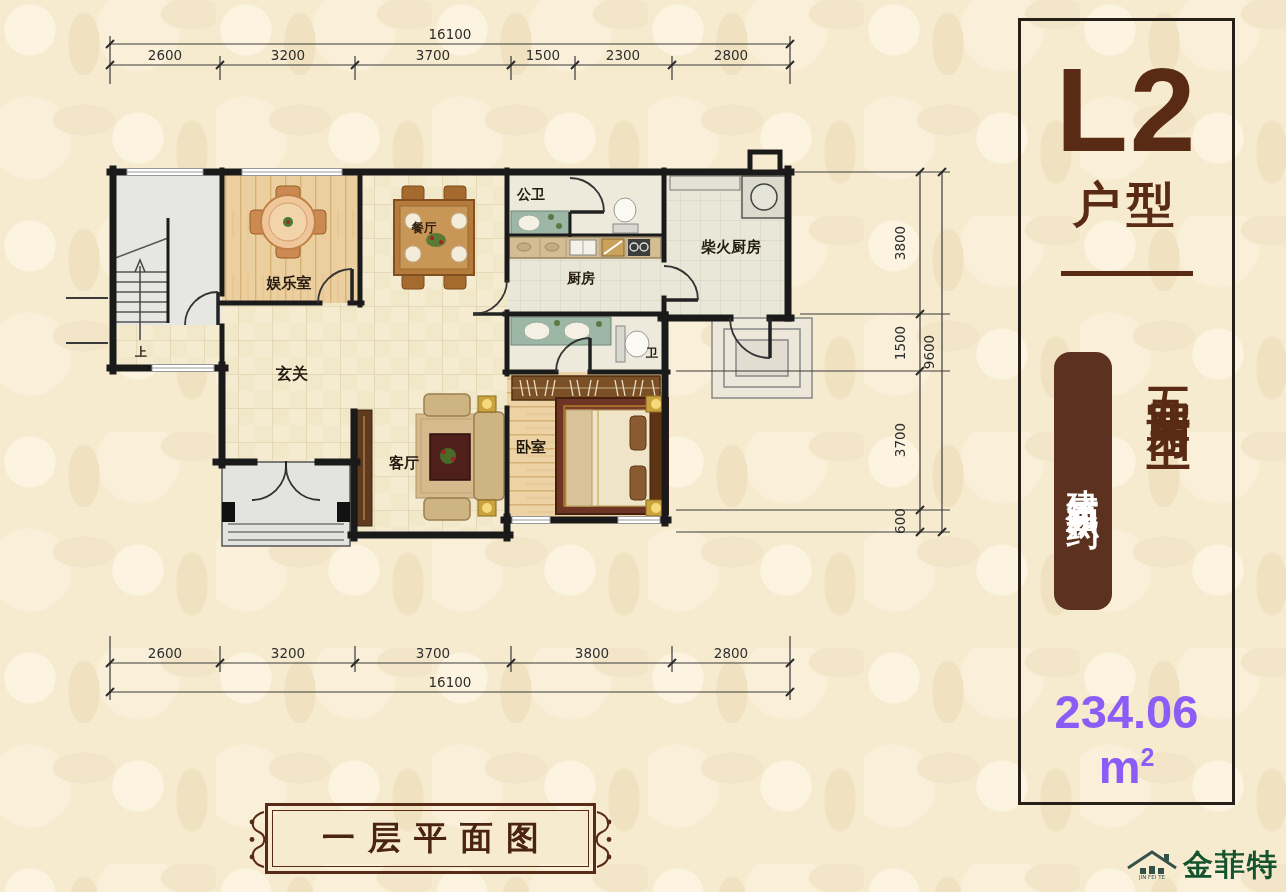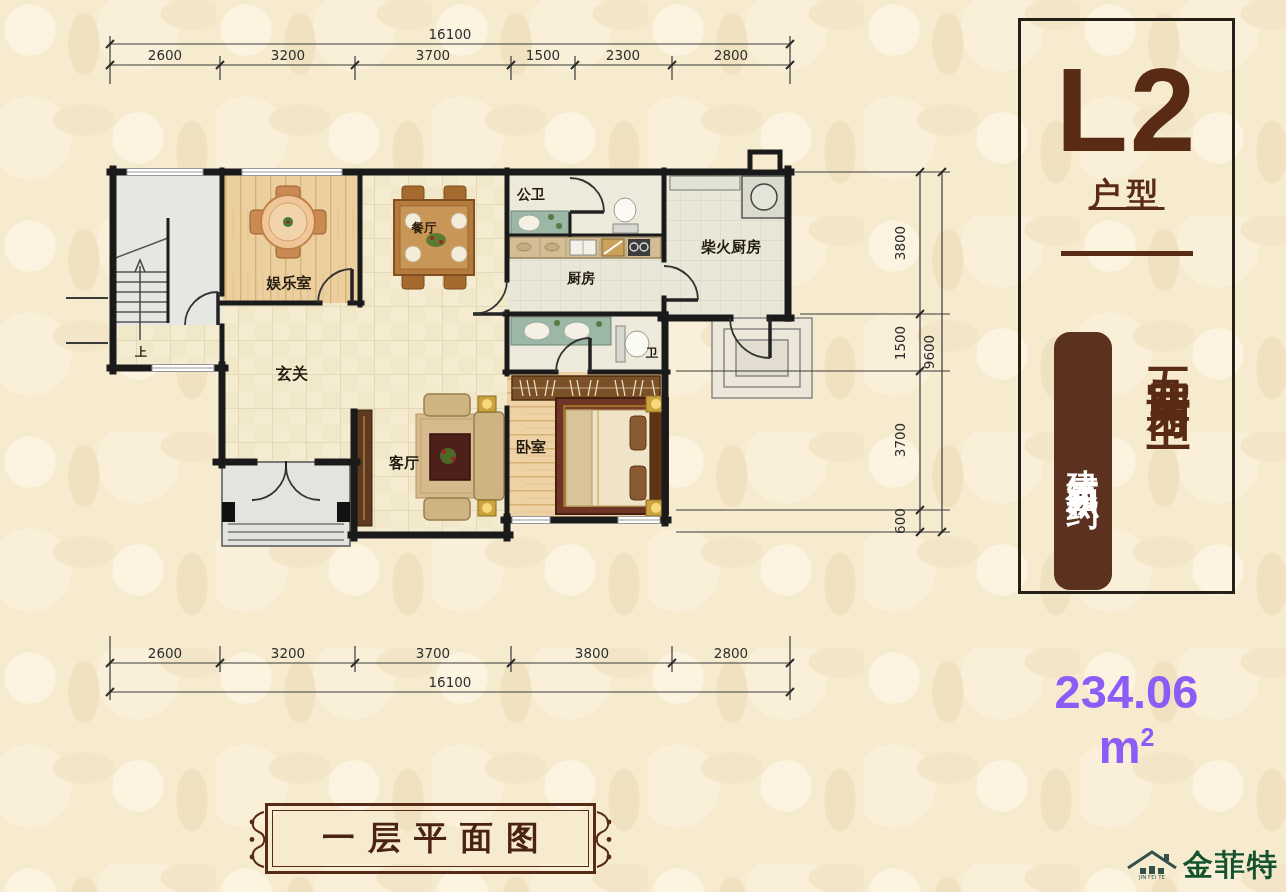--- a/index.html
+++ b/index.html
@@ -16,30 +16,30 @@
       radial-gradient(ellipse 32px 16px at 84px 120px, #f3e6c8 96%, transparent),
       radial-gradient(ellipse 32px 16px at 192px 14px, #f3e6c8 96%, transparent),
       radial-gradient(circle 42px at 138px 30px, #faf0d9 97%, transparent),
       radial-gradient(circle 42px at 30px 138px, #faf0d9 97%, transparent);
     background-size:216px 216px;
   }
   .plan-svg { position:absolute; left:0; top:0; }
 
   
   .title-panel {
-    position:absolute; left:1018px; top:18px; width:217px; height:576px;
+    position:absolute; left:1018px; top:18px; width:217px; height:787px;
     border:3px solid #262018;
   }
   .tp-unit-code {
     margin-top:30px; text-align:center; font-size:118px; line-height:1;
     font-weight:bold; color:#5a2b14; letter-spacing:2px;
   }
   .tp-unit-type {
-    text-align:center; font-size:32px; font-weight:bold; color:#5a2b14;
-    letter-spacing:6px; margin-top:4px;text-decoration:underline;
+    text-align:center; font-size:48px; font-weight:bold; color:#5a2b14;
+    letter-spacing:6px; margin-top:4px;
   }
   .tp-rule { width:132px; height:5px; background:#5a2b14; margin:34px auto 0; }
   .tp-area-row { display:flex; justify-content:center; gap:28px; margin-top:76px; height:278px; }
   .tp-badge {
     width:58px; height:258px; background:#5c3120; border-radius:16px;
     color:#fff; font-size:32px; font-weight:bold;
     writing-mode:vertical-rl; text-orientation:upright; letter-spacing:7px;
     display:flex; align-items:center; justify-content:center;
   }
   .tp-layout {

